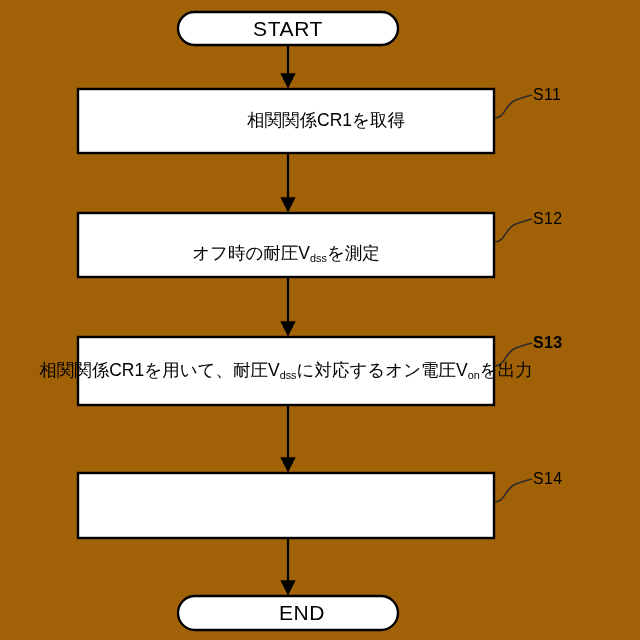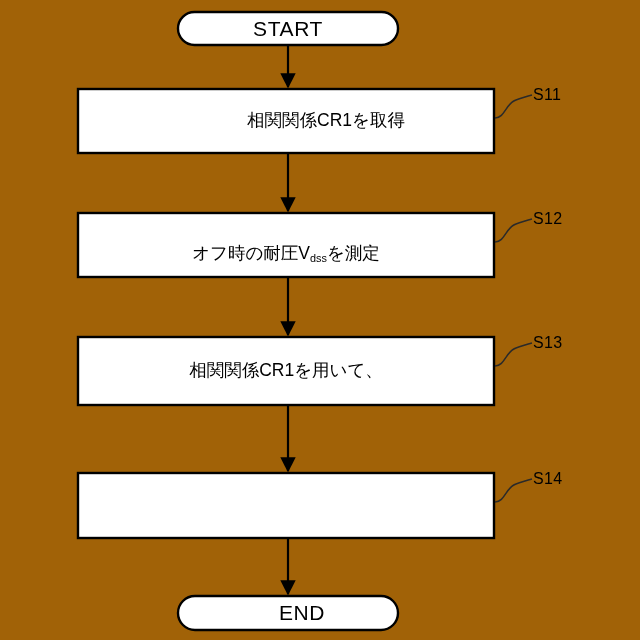--- a/index.html
+++ b/index.html
@@ -107,25 +107,28 @@
   </div>
 
   <div class="node-label process-label" style="left:78px; top:213px; width:416px; height:82px;">
     <span>
       <span>オフ時の耐圧V</span><sub>dss</sub><span>を測定</span>
     </span>
   </div>
 
   <div class="node-label process-label" style="left:78px; top:337px; width:416px; height:68px; flex-direction:row;">
     <span class="line2">相関関係CR1を用いて、</span>
+    <span class="line2">
+      <span>耐圧V</span><sub>dss</sub><span>に対応するオン電圧V</span><sub>on</sub><span>を出力</span>
+    </span>
   </div>
 
 
   <div class="node-label terminator-label" style="left:178px; top:596px; width:248px; height:34px;">
     <span>END</span>
   </div>
 
   <div class="step-tag" style="left:533px; top:86px;">S11</div>
   <div class="step-tag" style="left:533px; top:210px;">S12</div>
-  <div class="step-tag" style="left:533px; top:334px;">S13</div>
+  <div class="step-tag" style="left:533px; top:334px;font-weight:bold;">S13</div>
   <div class="step-tag" style="left:533px; top:470px;text-align:center;">S14</div>
 
 </div>
 
 </body></html>

